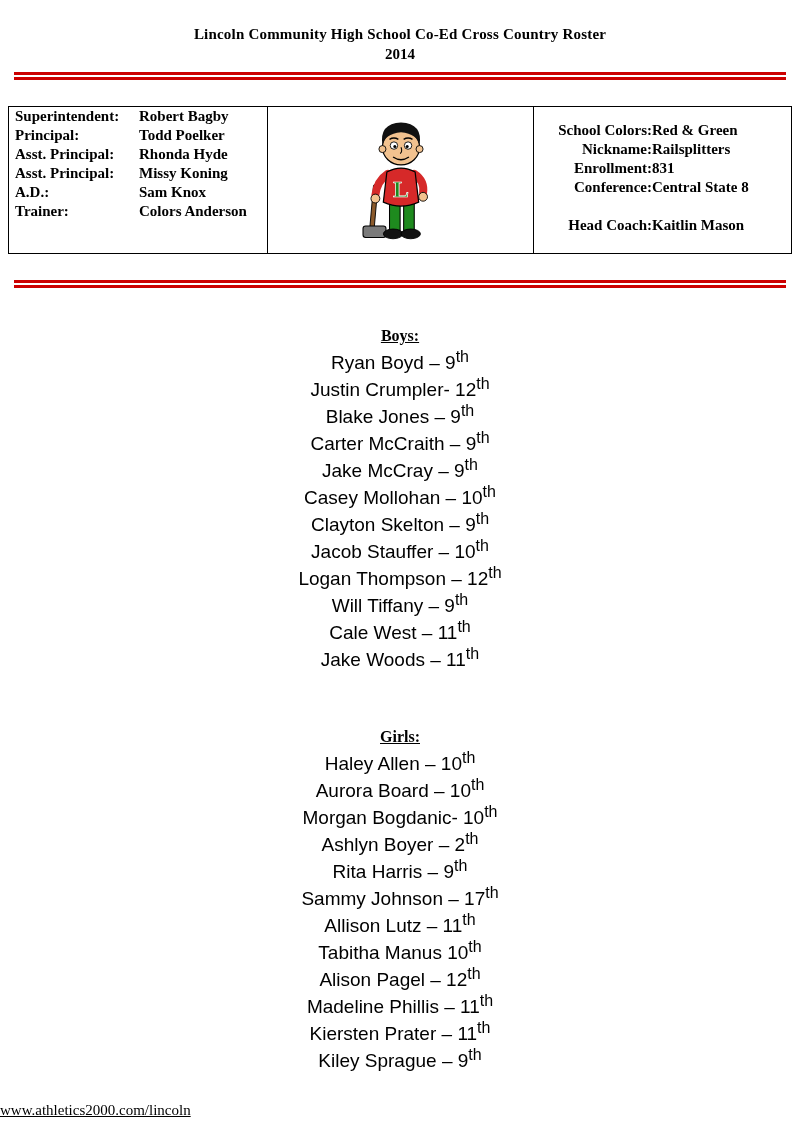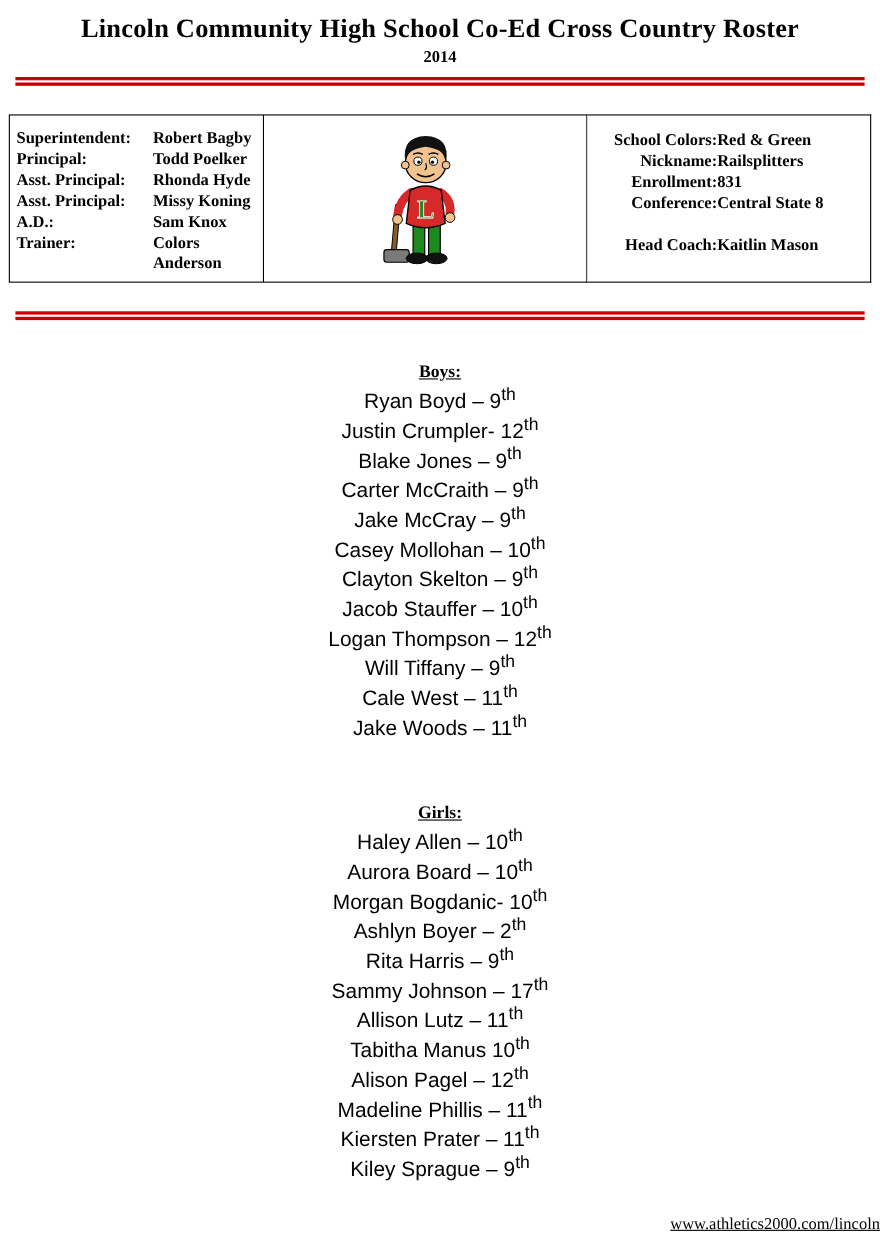--- a/index.html
+++ b/index.html
@@ -3,56 +3,56 @@
 <meta charset="utf-8">
 <style>
   * { margin:0; padding:0; box-sizing:border-box; }
   html,body { background:#ffffff; }
   body {
     width:800px; height:1134px;
     font-family:"Liberation Serif", serif;
     color:#000; overflow:hidden;
   }
   .page-title {
-    text-align:center; font-weight:bold; font-size:24px;
-    padding-top:14px; letter-spacing:0.2px;
+    text-align:center; font-weight:bold; font-size:15px;
+    padding-top:26px; letter-spacing:0.2px;
   }
   .page-year { text-align:center; font-weight:bold; font-size:15px; margin-top:3px; }
 
   .double-rule { margin:0 14px; }
   .double-rule .r1 { height:3px; background:#cc0000; }
   .double-rule .rgap { height:2px; }
   .double-rule .r2 { height:3px; background:#cc0000; }
   .rule-top { margin-top:9px; }
   .rule-bottom { margin-top:26px; }
 
   .info-band { display:flex; align-items:stretch; margin:26px 8px 0 8px; }
   .cell { border:1px solid #000; min-height:148px; background:#fff; }
   .cell + .cell { border-left:none; }
-  .staff-cell { width:232px; padding:12px 6px 6px 6px;font-family:Liberation Serif, serif; }
+  .staff-cell { width:260px; padding:0 6px 6px 6px;font-family:Liberation Serif, serif; }
   .mascot-cell { flex:1; display:flex; align-items:center; justify-content:center; }
   .school-cell { width:258px; padding:14px 6px 6px 6px; }
 
   .kv-row { display:flex; font-weight:bold; font-size:15px; line-height:19px; min-height:19px; }
   .staff-cell .kv-label { width:124px; flex:none; }
   .school-cell .kv-label { width:112px; flex:none;text-align:right; }
   .kv-value { flex:1; }
 
   .roster { text-align:center; font-family:"Liberation Sans", sans-serif; font-size:19px; }
   .roster-section-boys { margin-top:34px; }
   .roster-section-girls { margin-top:50px; }
   .roster-heading {
     font-family:"Liberation Serif", serif; font-size:16px;
     font-weight:bold; text-decoration:underline;
     line-height:27px; display:block;
   }
   .roster-entry { line-height:27px; }
   .grade-sup { font-size:16px; vertical-align:super; line-height:0; }
 
-  .footer { text-align:right; margin-top:28px; font-size:15px;padding-left:38px; }
+  .footer { text-align:left; margin-top:28px; font-size:15px; }
   .footer a { color:#000; text-decoration:underline; cursor:pointer; }
 </style>
 </head>
 <body>
 
 <div>
 
   <h1 class="page-title">Lincoln Community High School Co-Ed Cross Country Roster</h1>
   <div class="page-year">2014</div>
 

